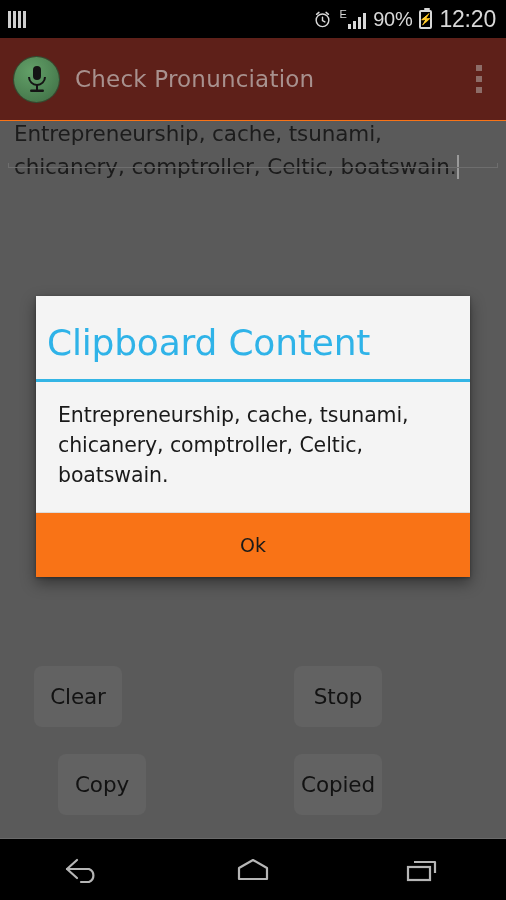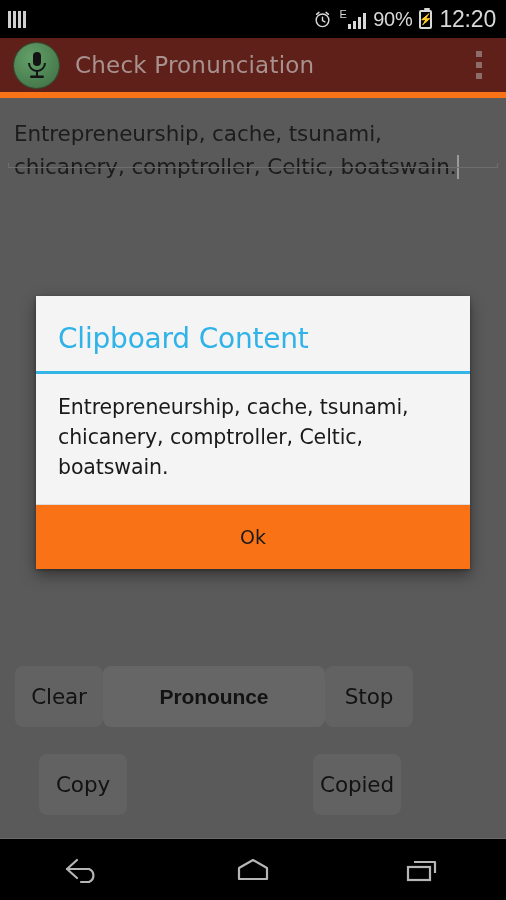--- a/index.html
+++ b/index.html
@@ -50,25 +50,25 @@
   .batt::before {
     content:""; position:absolute; top:-4px; left:3px;
     width:6px; height:2.5px; background:#d8d8d8; border-radius:1px;
   }
   .batt .bolt { font-size:11px; color:#d8d8d8; line-height:1; }
   .clock-txt { font-size:23px; letter-spacing:-0.2px;text-align:right; }
 
   
   #actionbar {
     position:absolute; top:38px; left:0;
-    width:506px; height:60px;
+    width:506px; height:83px;
     background:#5e2019;
     display:flex; align-items:center;
     padding-left:14px;
-    border-bottom:6px solid #f97316;
+    border-bottom:1px solid #f97316;
   }
   .app-icon {
     width:45px; height:45px; border-radius:50%;
     background:radial-gradient(circle at 38% 32%, #63a068 0%, #4e8454 55%, #3c6b42 100%);
     box-shadow:0 0 0 1px #2e4f33;
     display:flex; align-items:center; justify-content:center;
     flex:none;
   }
   .mic-g { display:block; }
   .app-title {
@@ -110,23 +110,23 @@
 
   
   #dim { position:absolute; inset:0; background:transparent; }
   #dialog {
     position:absolute; left:36px; top:296px;
     width:434px;
     background:#f4f4f4;
     box-shadow:0 6px 14px rgba(0,0,0,0.42), 0 1px 3px rgba(0,0,0,0.3);
   }
   #dlg-title {
-    padding:26px 22px 16px 22px;
-    font-family:"DejaVu Sans", sans-serif;
-    font-size:28px; color:#2fb3e8;
+    padding:26px 22px 16px 11px;
+    font-family:"DejaVu Sans", sans-serif;
+    font-size:36px; color:#2fb3e8;
     font-weight:400; letter-spacing:-0.2px;
   }
   #dlg-rule { height:3px; background:#33b5e5; }
   #dlg-body {
     padding:18px 22px 22px 22px;
     font-family:"DejaVu Sans", sans-serif;
     font-size:20.5px; line-height:30px;
     color:#1a1a1a; letter-spacing:-0.1px;
   }
   #dlg-sep { height:1px; background:#dcdcdc; }
@@ -135,21 +135,21 @@
     display:flex; align-items:center; justify-content:center;
     font-family:"DejaVu Sans", sans-serif;
     font-size:19px; color:#1a1a1a;
     background:#f97316;
     cursor:pointer; user-select:none;
   }
 
   
   .btn-row {
     position:absolute; left:0; width:416px;
-    display:flex; align-items:center;
+    display:flex; align-items:center;gap:19px;
   }
   #row1 { top:666px; height:61px; }
   #row2 { top:754px; height:61px;padding-left:24px; }
   .btn {
     height:61px;
     background:#626262;
     border-radius:8px;
     display:flex; align-items:center; justify-content:center;
     font-family:"DejaVu Sans", sans-serif;
     font-size:21.5px; color:#121212;
@@ -241,21 +241,20 @@
     <div id="dlg-rule"></div>
     <div id="dlg-body">Entrepreneurship, cache, tsunami, chicanery, comptroller, Celtic, boatswain.</div>
     <div id="dlg-sep"></div>
     <div id="dlg-ok">Ok</div>
   </div>
 
   <div class="btn-row" id="row1">
     <span class="sp-edge"></span>
     <div class="btn btn-side">Clear</div>
     <span class="sp-gap"></span>
-    <div class="btn btn-main bold">Pronounce</div>
     <span class="sp-gap"></span>
     <div class="btn btn-side">Stop</div>
     <span class="sp-edge"></span>
   </div>
 
   <div class="btn-row" id="row2">
     <span class="sp-edge"></span>
     <div class="btn btn-side">Copy</div>
     <span class="sp-gap"></span>
     <span class="sp-gap"></span>

